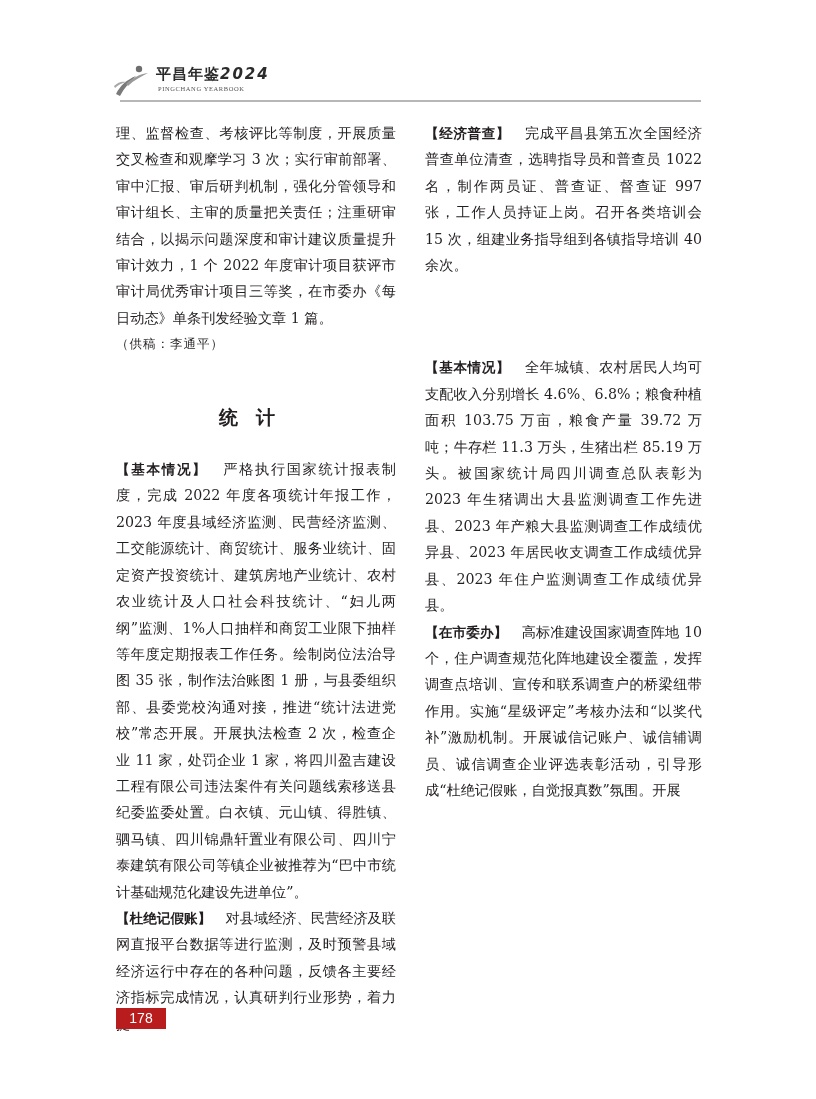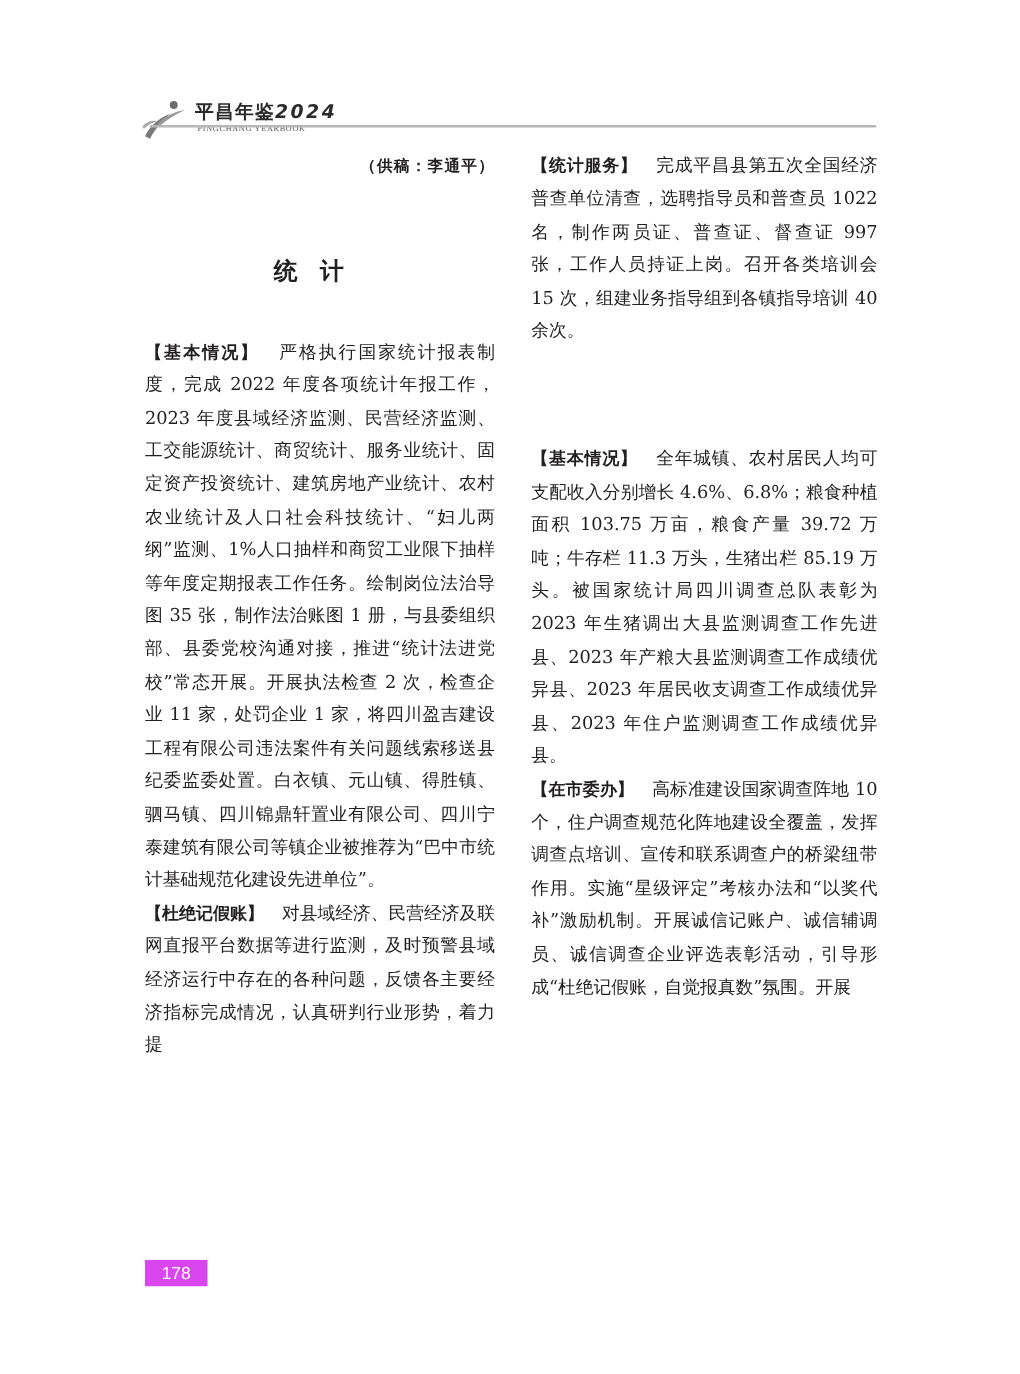--- a/index.html
+++ b/index.html
@@ -1,69 +1,70 @@
 <!DOCTYPE html>
 <html><head>
 <meta charset="utf-8">
 <style>
   html, body { margin: 0; padding: 0; background: #ffffff; }
   body { width: 816px; height: 1099px; position: relative; overflow: hidden;
          font-family: "DejaVu Serif", "Liberation Serif", serif; color: #231f20; }
-  .header { position: absolute; left: 108px; top: 73px; width: 594px; height: 40px; }
+  .header { position: absolute; left: 108px; top: 58px; width: 594px; height: 40px; }
   .logo-mark { position: absolute; left: 4px; top: 6px; width: 40px; height: 34px; }
   .brand-cn { position: absolute; left: 48px; top: 7px; font-size: 15px; font-weight: bold; letter-spacing: 1px; color: #2b2b2b; }
   .brand-year { font-style: italic; font-family: "DejaVu Sans", sans-serif; font-weight: bold; letter-spacing: 2px; }
   .brand-en { position: absolute; left: 50px; top: 27px; font-size: 6.5px; letter-spacing: 0.6px; color: #555; font-family: "Liberation Serif", serif; }
   .header-rule { position: absolute; left: 120px; top: 100px; width: 581px; height: 2px; background: #b7b7b7; }
 
   .col { position: absolute; top: 120px; font-size: 14.2px; line-height: 26.4px; text-align: justify; }
   .col-left { left: 116px; width: 280px; }
   .col-right { left: 425px; width: 277px; }
   .para { margin: 0; text-indent: 0; }
   .tag { font-family: "DejaVu Sans", sans-serif; font-weight: bold; font-size: 13.6px; }
-  .credit { text-align: right; font-size: 12.5px; margin: 0; letter-spacing: 1px; font-weight: bold; }
-  .section-title { text-align: center; font-family: "DejaVu Sans", sans-serif; font-weight: bold; font-size: 19px; margin: 12px; }
+  .credit { text-align: left; font-size: 12.5px; margin: 0; letter-spacing: 1px; }
+  .section-title { text-align: center; font-family: "DejaVu Sans", sans-serif; font-weight: bold; font-size: 19px; margin: 0; }
   .st-stats { letter-spacing: 18px; }
 
-  .page-num { position: absolute; left: 116px; top: 1008px; width: 50px; height: 21px; background: #d946ef;
+  .page-num { position: absolute; left: 116px; top: 1008px; width: 50px; height: 21px; background: #b91c1c;
               color: #ffffff; font-family: "Liberation Sans", sans-serif; font-size: 14px; line-height: 21px; text-align: center; }
 </style>
 </head>
 <body>
 
 <div class="header">
   <svg class="logo-mark" viewBox="0 0 40 34">
     <path d="M4 30 C 8 22, 14 16, 24 12 C 18 18, 12 24, 8 32 Z" fill="#7a7a7a"></path>
     <path d="M14 20 C 20 14, 28 10, 36 9 C 30 12, 22 16, 16 22 Z" fill="#9a9a9a"></path>
     <circle cx="27" cy="5" r="3.2" fill="#6e6e6e"></circle>
     <path d="M2 22 C 6 18, 10 17, 14 18 C 10 19, 6 21, 3 24 Z" fill="#a8a8a8"></path>
   </svg>
   <div class="brand-cn">
     <span>平昌年鉴</span><span class="brand-year">2024</span>
   </div>
   <div class="brand-en">PINGCHANG YEARBOOK</div>
 </div>
 <div class="header-rule"></div>
 
 <div class="col col-left">
+  <p class="para">理、监督检查、考核评比等制度，开展质量交叉检查和观摩学习 3 次；实行审前部署、审中汇报、审后研判机制，强化分管领导和审计组长、主审的质量把关责任；注重研审结合，以揭示问题深度和审计建议质量提升审计效力，1 个 2022 年度审计项目获评市审计局优秀审计项目三等奖，在市委办《每日动态》单条刊发经验文章 1 篇。</p>
   <p class="credit">（供稿：李通平）</p>
   <div style="height:46px"></div>
   <p class="section-title st-stats">统计</p>
   <div style="height:26px"></div>
   <p class="para">
     <span class="tag">【基本情况】</span> <span>严格执行国家统计报表制度，完成 2022 年度各项统计年报工作，2023 年度县域经济监测、民营经济监测、工交能源统计、商贸统计、服务业统计、固定资产投资统计、建筑房地产业统计、农村农业统计及人口社会科技统计、“妇儿两纲”监测、1%人口抽样和商贸工业限下抽样等年度定期报表工作任务。绘制岗位法治导图 35 张，制作法治账图 1 册，与县委组织部、县委党校沟通对接，推进“统计法进党校”常态开展。开展执法检查 2 次，检查企业 11 家，处罚企业 1 家，将四川盈吉建设工程有限公司违法案件有关问题线索移送县纪委监委处置。白衣镇、元山镇、得胜镇、驷马镇、四川锦鼎轩置业有限公司、四川宁泰建筑有限公司等镇企业被推荐为“巴中市统计基础规范化建设先进单位”。</span>
   </p>
   <p class="para">
     <span class="tag">【杜绝记假账】</span> <span>对县域经济、民营经济及联网直报平台数据等进行监测，及时预警县域经济运行中存在的各种问题，反馈各主要经济指标完成情况，认真研判行业形势，着力提</span>
   </p>
 </div>
 
 <div class="col col-right">
   <p class="para">
-    <span class="tag">【统计服务】</span> <span>完成平昌县第五次全国经济普查单位清查，选聘指导员和普查员 1022 名，制作两员证、普查证、督查证 997 张，工作人员持证上岗。召开各类培训会 15 次，组建业务指导组到各镇指导培训 40 余次。</span>
+    <span class="tag">【经济普查】</span> <span>完成平昌县第五次全国经济普查单位清查，选聘指导员和普查员 1022 名，制作两员证、普查证、督查证 997 张，工作人员持证上岗。召开各类培训会 15 次，组建业务指导组到各镇指导培训 40 余次。</span>
   </p>
   <div style="height:50px"></div>
   <div style="height:26px"></div>
   <p class="para">
     <span class="tag">【基本情况】</span> <span>全年城镇、农村居民人均可支配收入分别增长 4.6%、6.8%；粮食种植面积 103.75 万亩，粮食产量 39.72 万吨；牛存栏 11.3 万头，生猪出栏 85.19 万头。被国家统计局四川调查总队表彰为 2023 年生猪调出大县监测调查工作先进县、2023 年产粮大县监测调查工作成绩优异县、2023 年居民收支调查工作成绩优异县、2023 年住户监测调查工作成绩优异县。</span>
   </p>
   <p class="para">
     <span class="tag">【在市委办】</span> <span>高标准建设国家调查阵地 10 个，住户调查规范化阵地建设全覆盖，发挥调查点培训、宣传和联系调查户的桥梁纽带作用。实施“星级评定”考核办法和“以奖代补”激励机制。开展诚信记账户、诚信辅调员、诚信调查企业评选表彰活动，引导形成“杜绝记假账，自觉报真数”氛围。开展</span>
   </p>
 </div>

